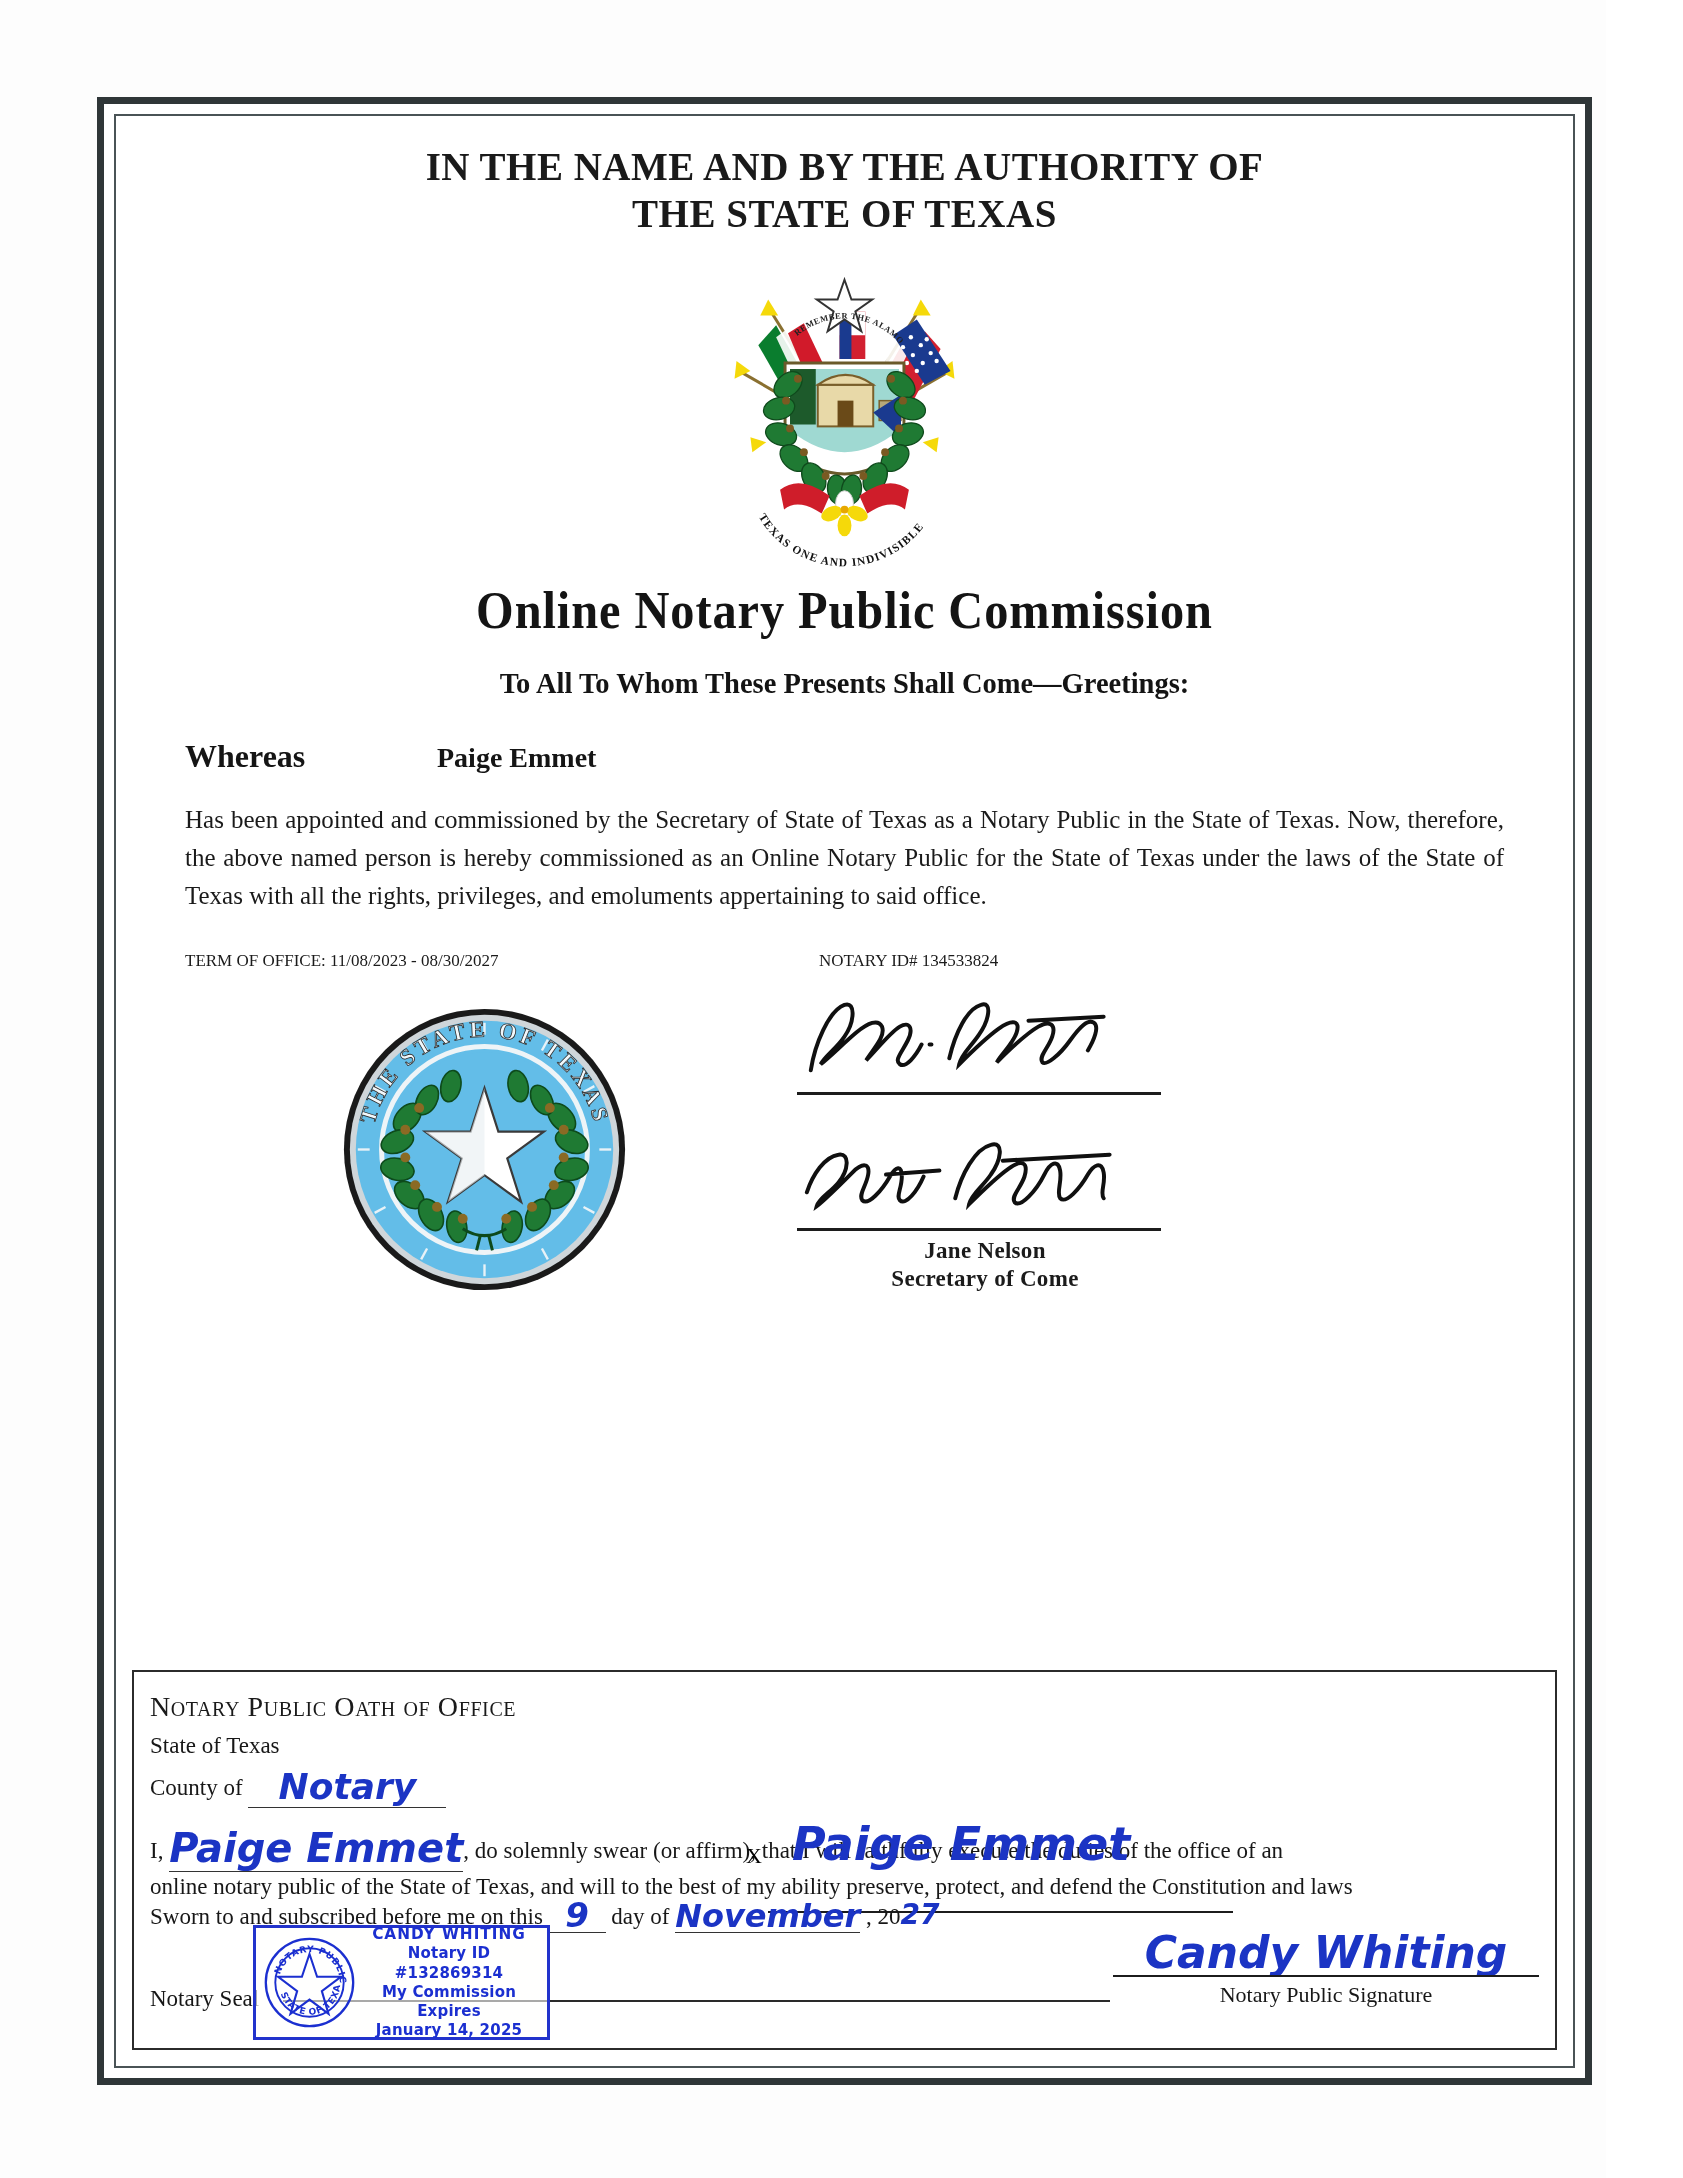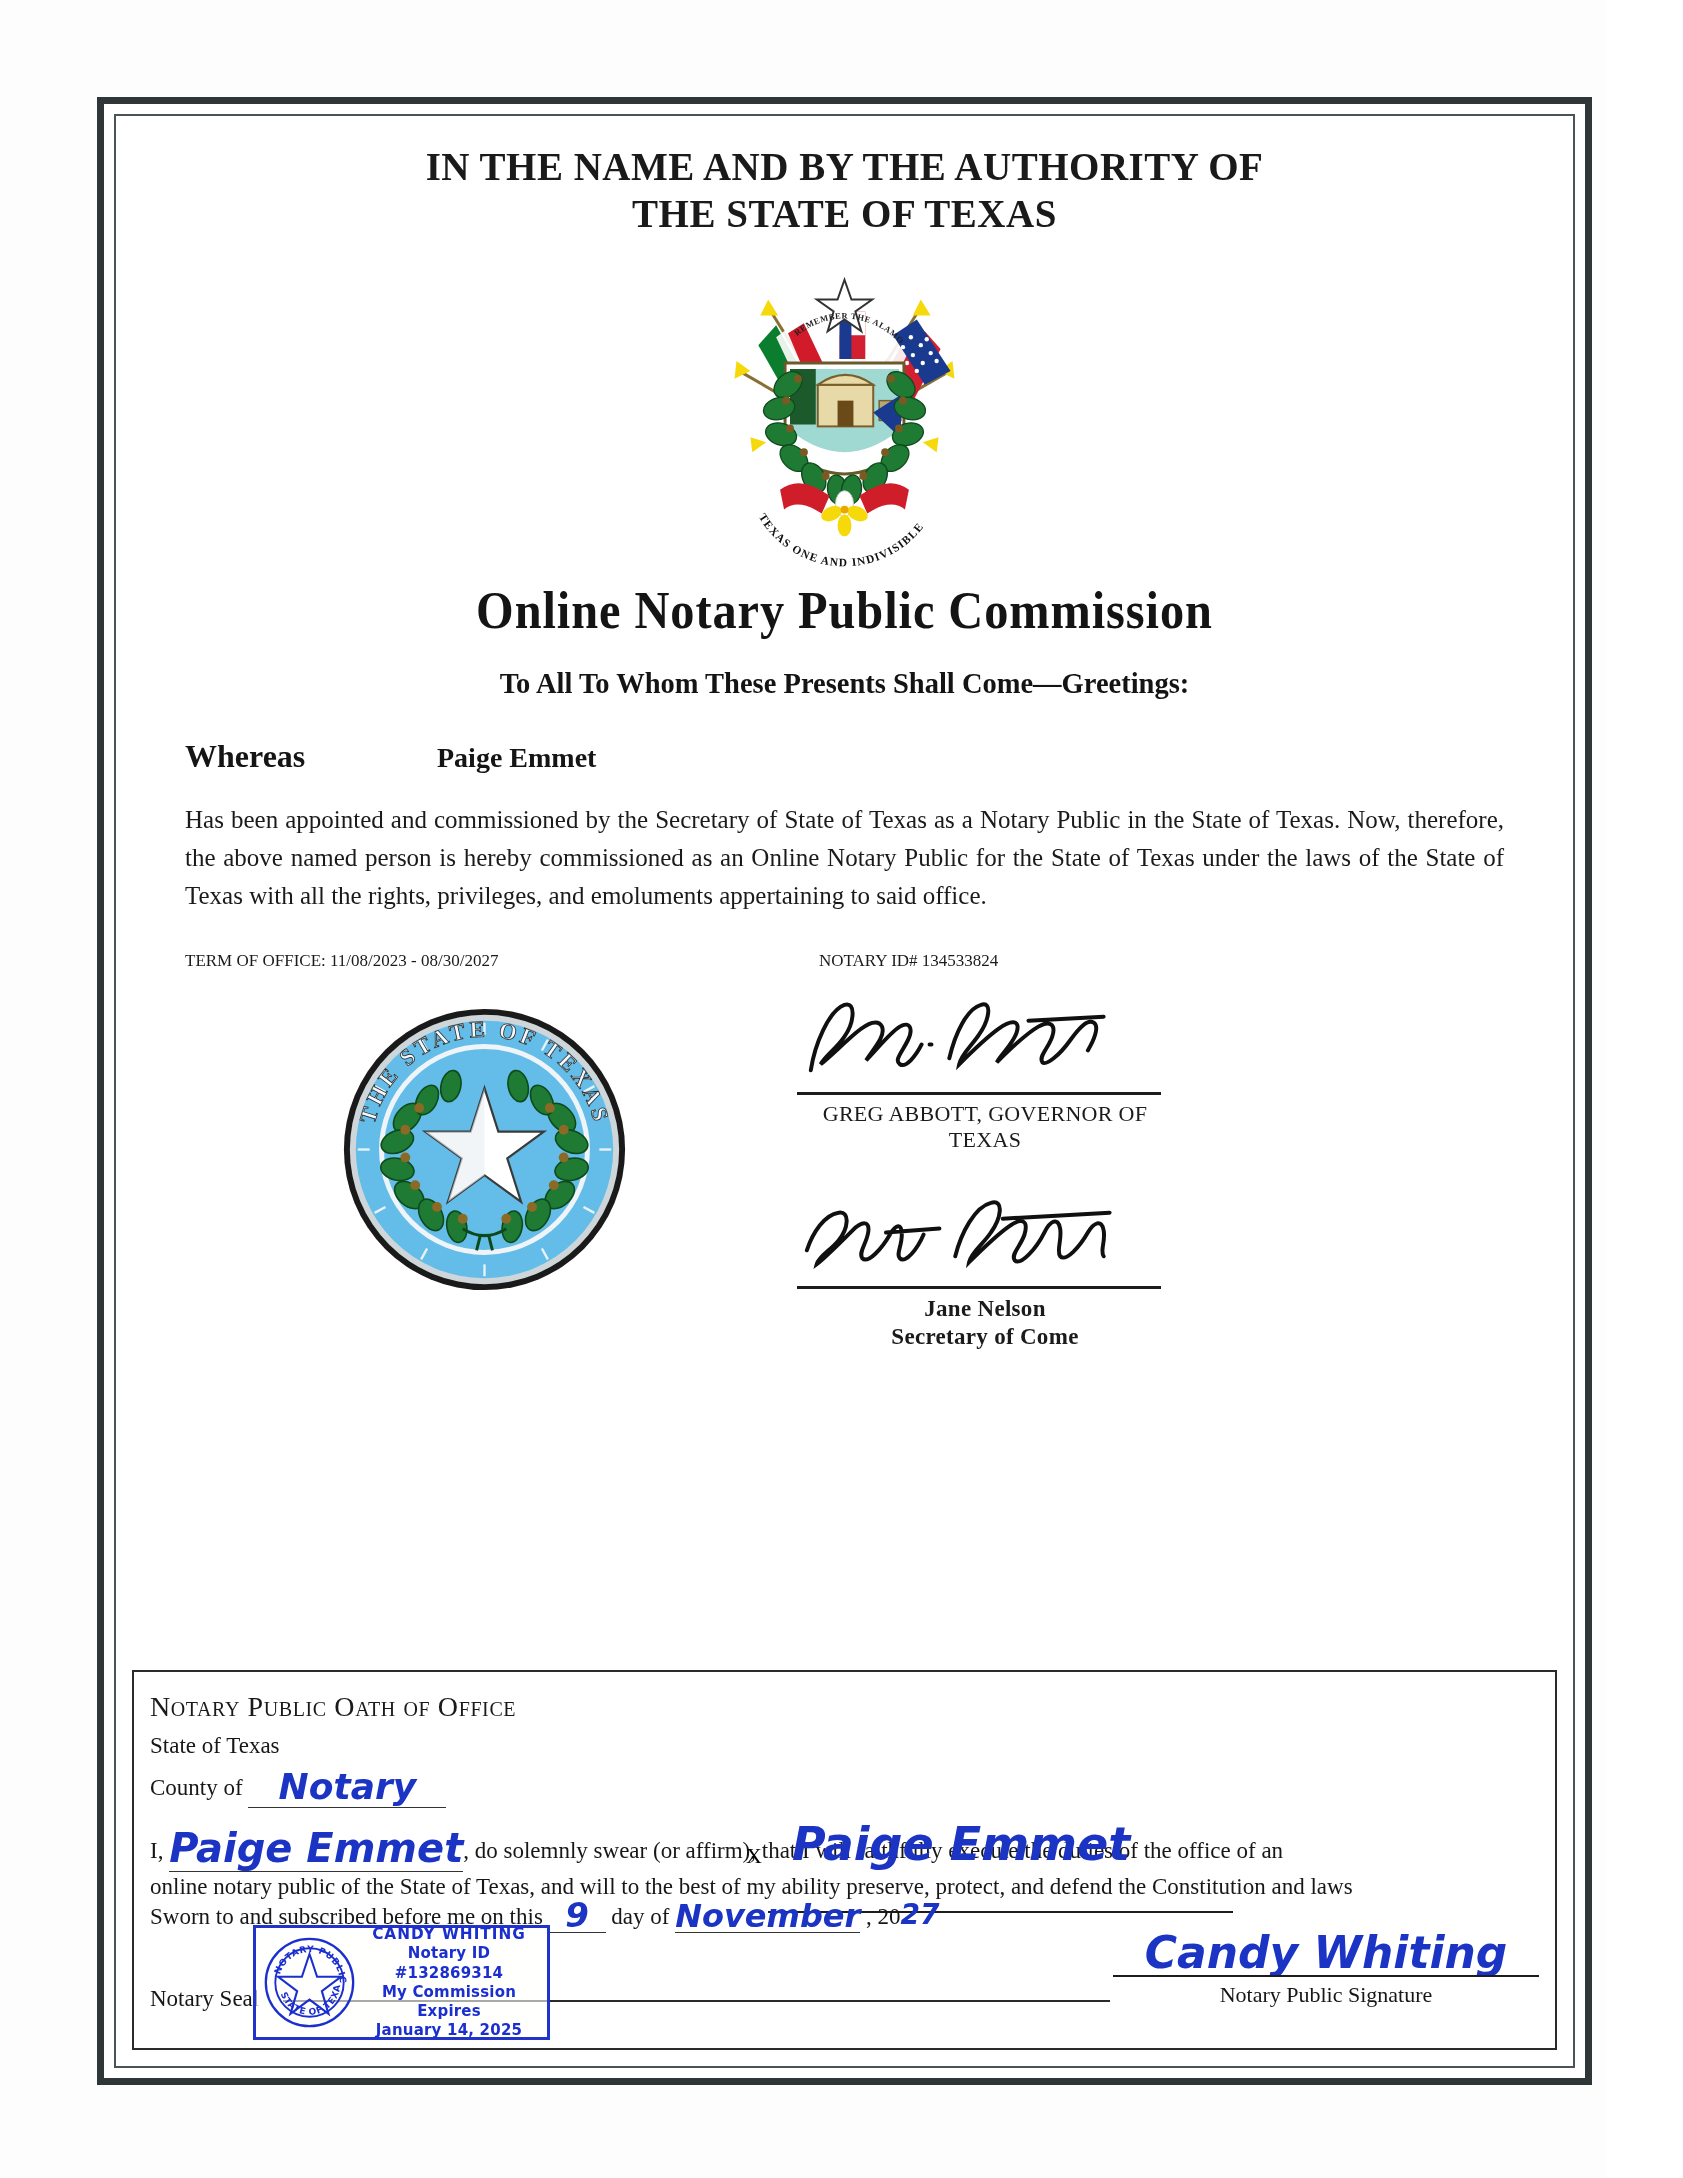--- a/index.html
+++ b/index.html
@@ -499,21 +499,20 @@
           <path d="M20,78 C24,52 38,18 54,12 C66,8 64,30 54,44 C46,56 34,64 30,72 C38,66 54,50 66,40
                    C78,30 88,26 92,34 C96,44 82,58 76,68 C86,58 100,40 110,34 C120,28 124,36 118,48
                    C112,60 104,68 110,72 C116,76 126,64 132,52 M140,52 L142,52
                    M160,66 C166,40 178,16 192,12 C204,8 200,28 190,42 C182,54 172,62 170,72
                    C178,64 196,46 210,36 C224,26 232,28 228,40 C224,52 212,62 208,70
                    C218,60 236,42 250,34 C262,27 268,32 264,44 C260,56 250,64 254,70
                    C258,74 272,62 282,48 C292,34 300,26 306,30 C312,34 306,48 300,58
                    M240,28 L316,24" fill="none" stroke="#101010" stroke-width="4" stroke-linecap="round"></path>
         </svg>
         <div class="sig-line"></div>
-        <div class="sig-caption">GREG ABBOTT, GOVERNOR OF TEXAS</div>
 
         
         <svg width="376" height="95" viewBox="0 0 380 96" style="margin-top:34px">
           <path d="M16,64 C22,46 34,28 48,26 C60,24 58,42 48,54 C40,64 28,70 26,78
                    C34,72 50,56 62,44 C72,34 80,34 78,46 C76,58 68,66 72,72
                    C78,78 92,62 100,48 C106,38 112,36 112,48 C112,60 106,68 110,72
                    C116,78 128,62 134,48 M96,46 L150,42
                    M166,70 C172,46 186,20 202,16 C216,12 212,32 202,46 C194,58 182,66 180,76
                    C188,68 206,50 220,40 C234,30 240,34 236,48 C232,60 222,68 226,74
                    C232,80 248,62 256,46 C262,34 270,30 272,42 C274,54 268,64 272,70

